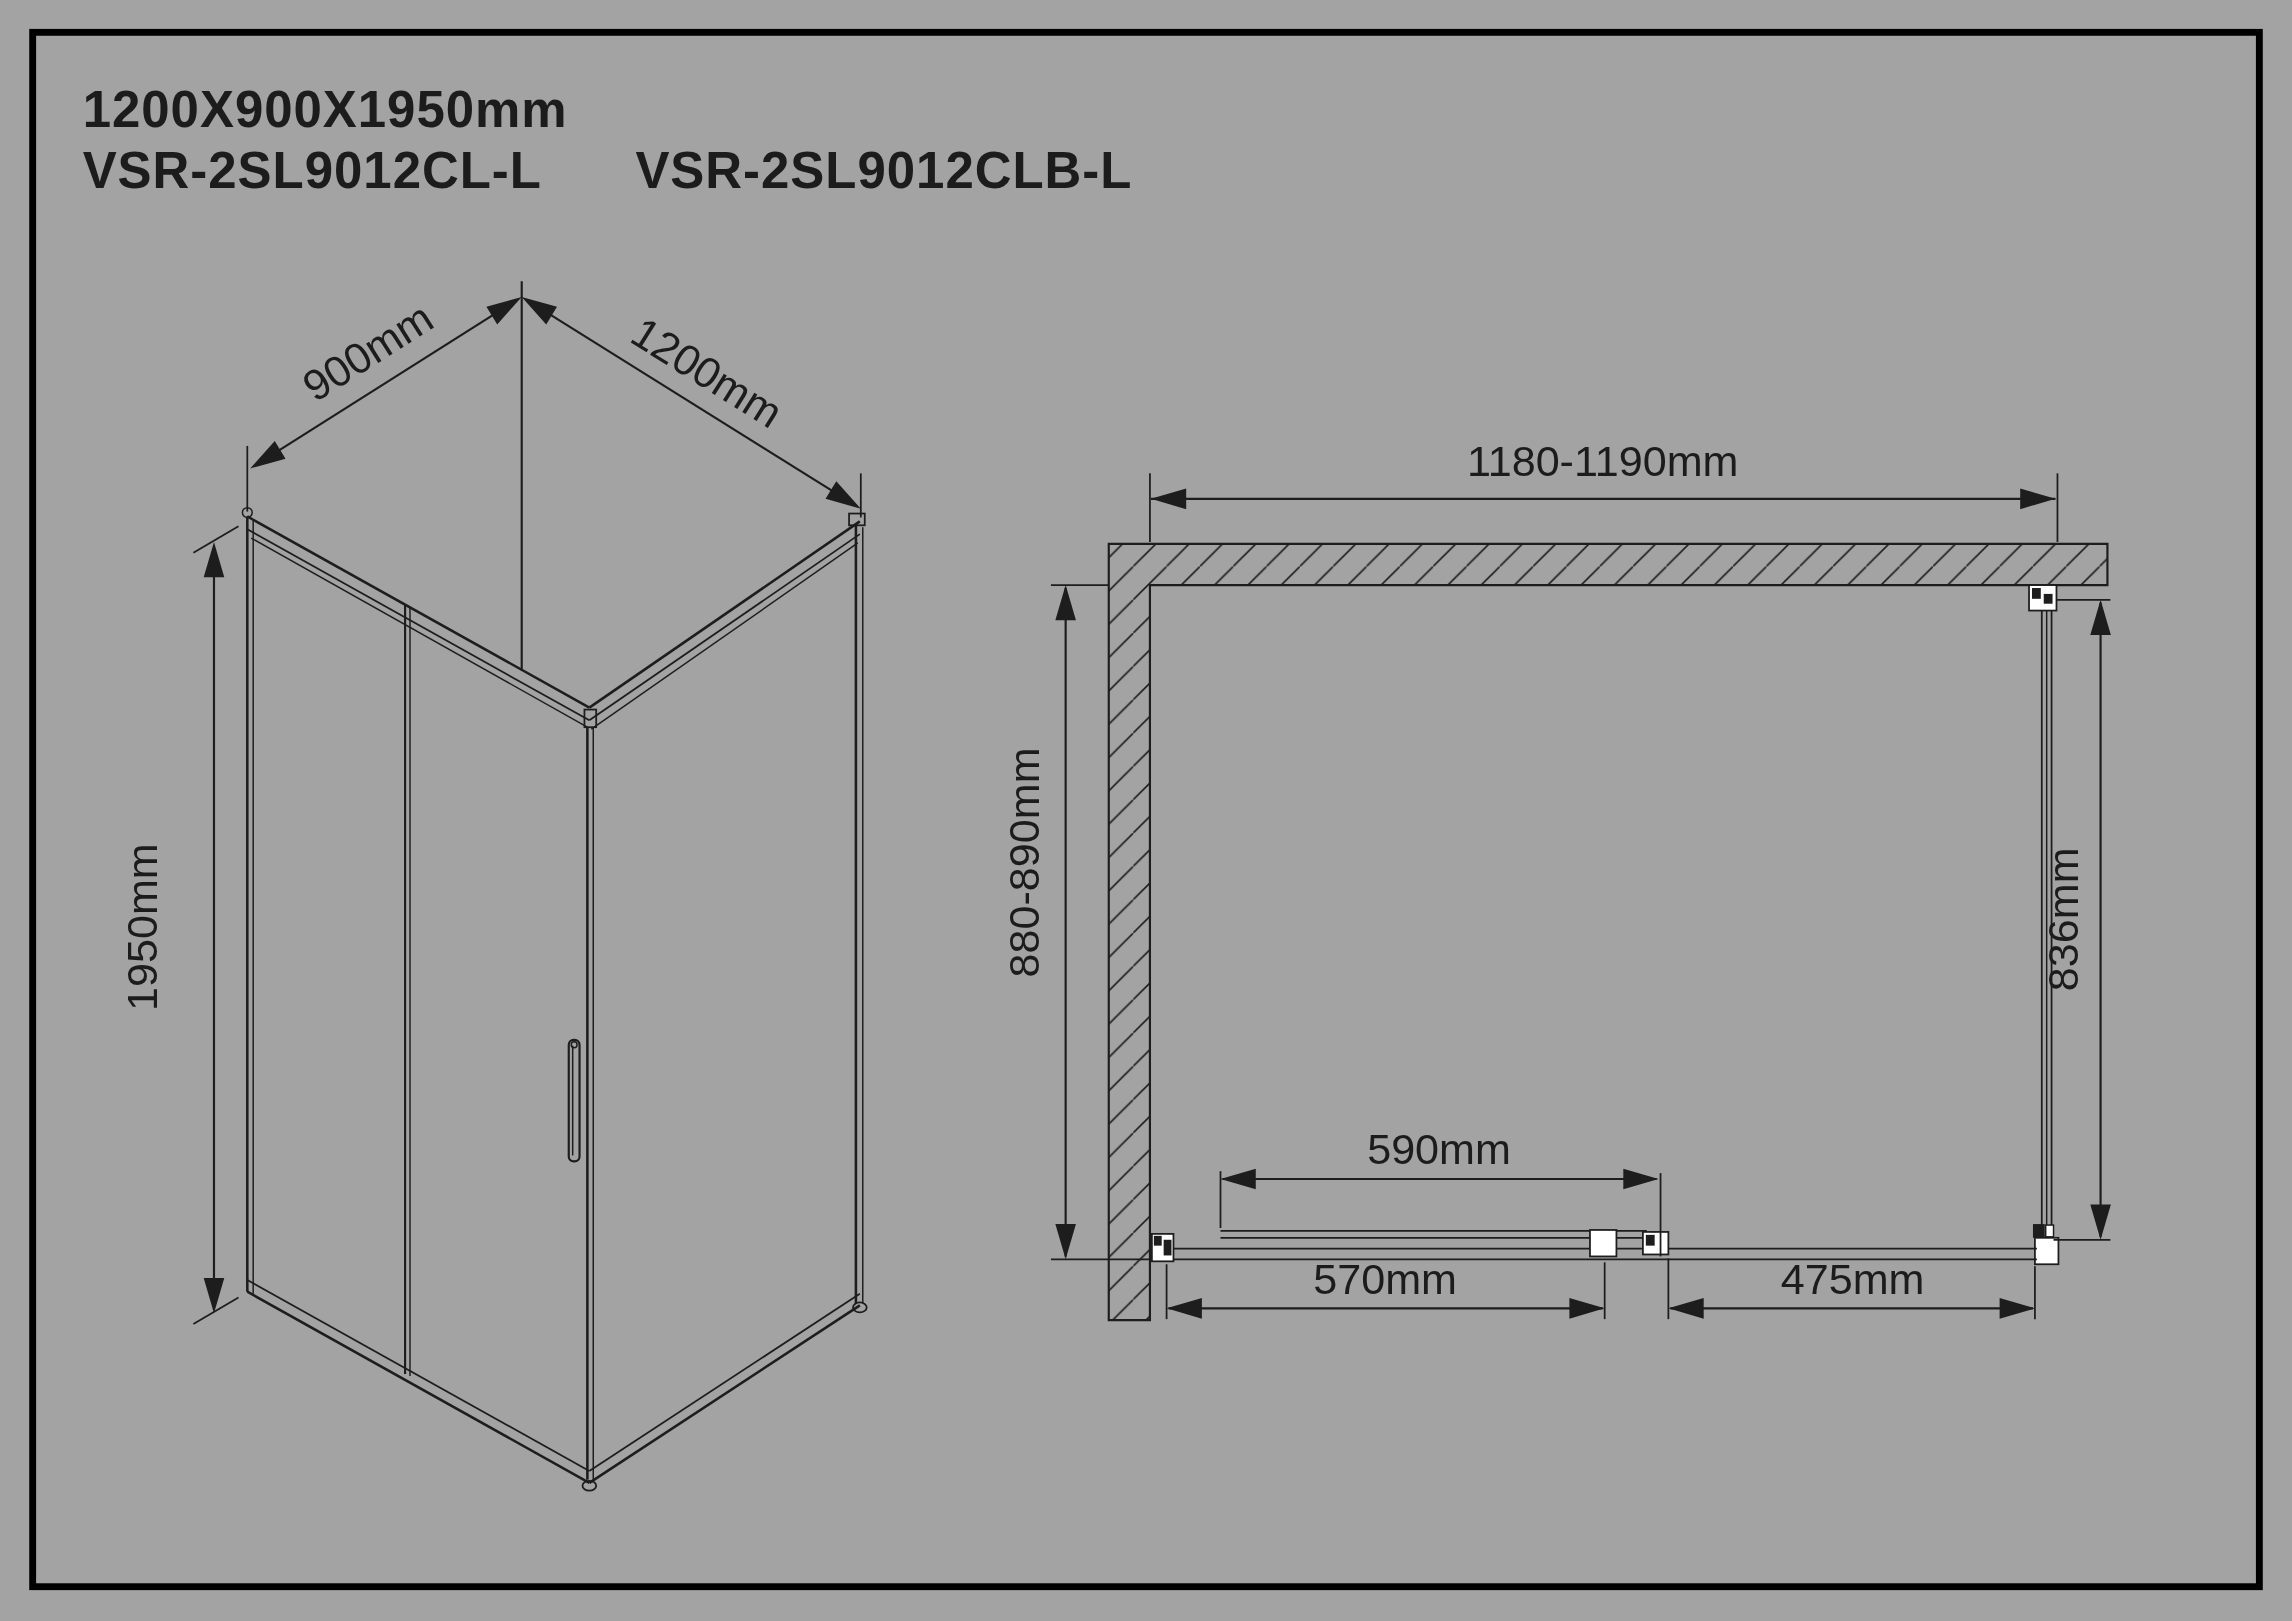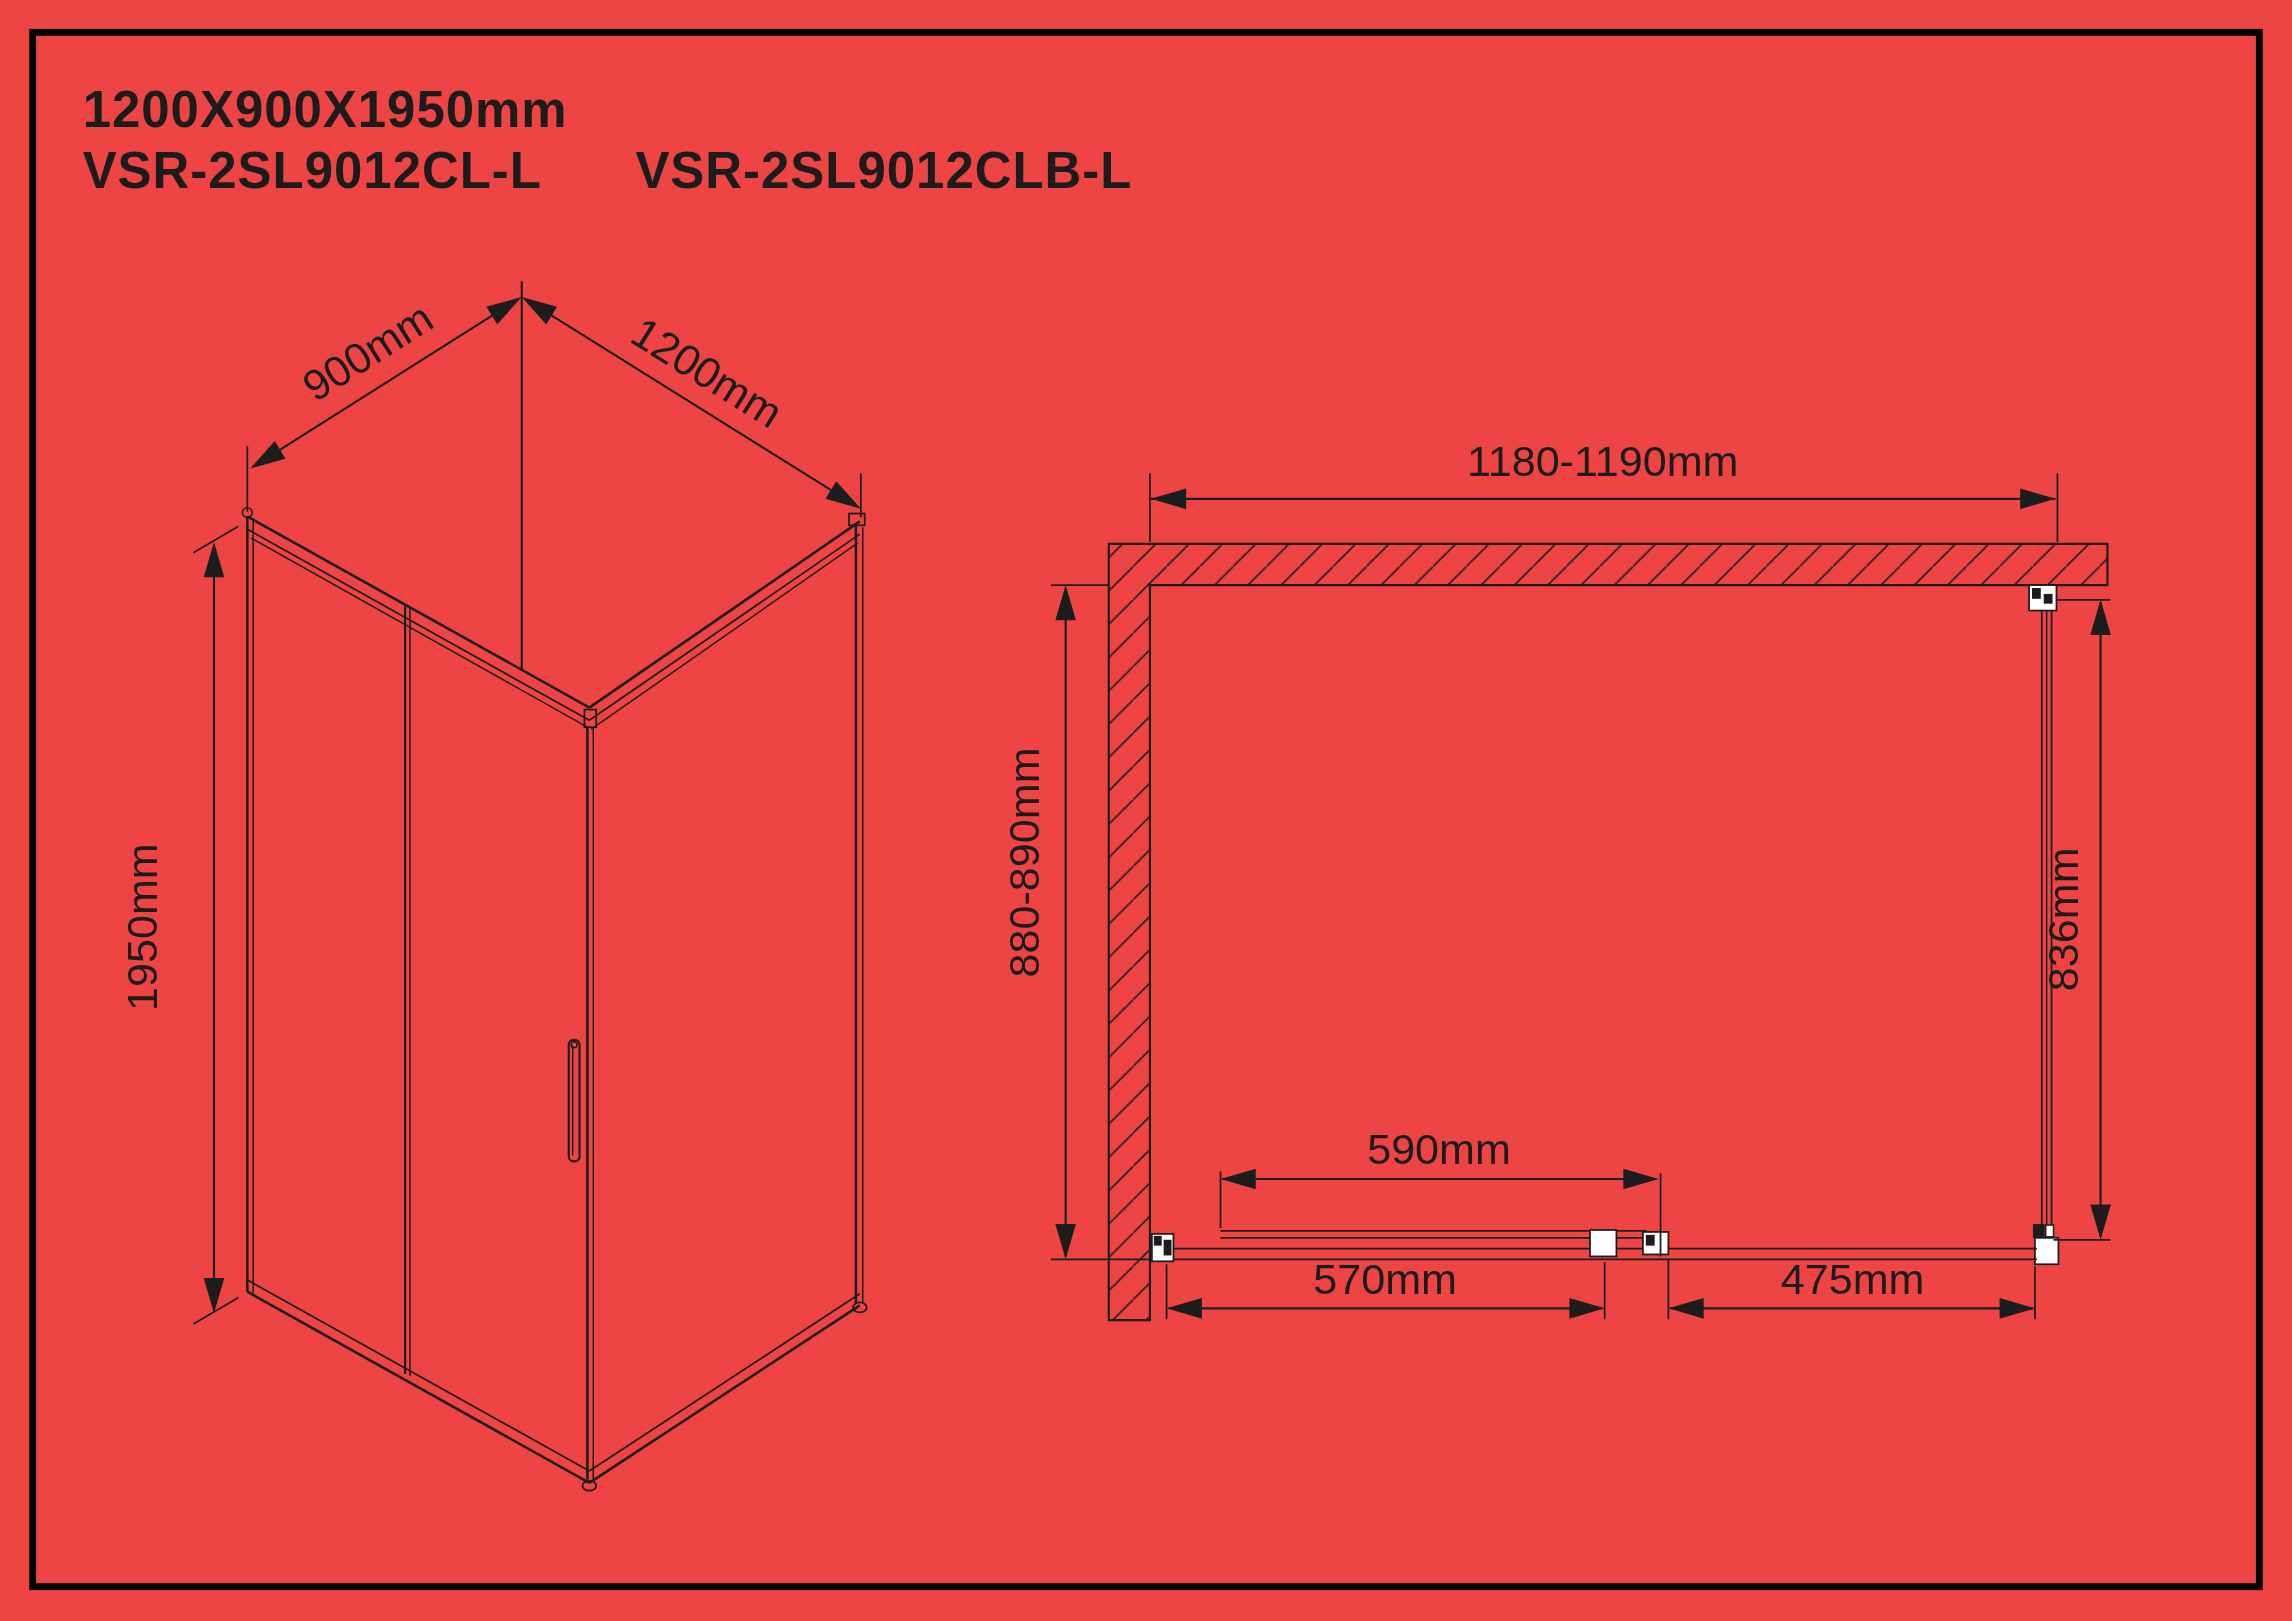--- a/index.html
+++ b/index.html
@@ -1,18 +1,18 @@
 <!DOCTYPE html>
 <html><head>
 <meta charset="utf-8">
 <style>
   html,body { margin:0; padding:0; background:#e8e8e8; }
   .page {
     position:relative; width:2293px; height:1621px;
-    background:#ef4444; overflow:hidden;
+    background:#a3a3a3; overflow:hidden;
     font-family:"Liberation Sans", sans-serif;
   }
   svg text { font-family:"Liberation Sans", sans-serif; fill:#1c1c1c; }
   .hdr  { font-size:52px; font-weight:600; letter-spacing:1px; }
   .dim  { font-size:44px; font-weight:500; }
   .ln   { stroke:#1d1d1d; fill:none; stroke-linecap:butt; }
   .w1   { stroke-width:1.5px; }
   .w18  { stroke-width:1.8px; }
   .w2   { stroke-width:2.2px; }
   .w25  { stroke-width:2.6px; }

